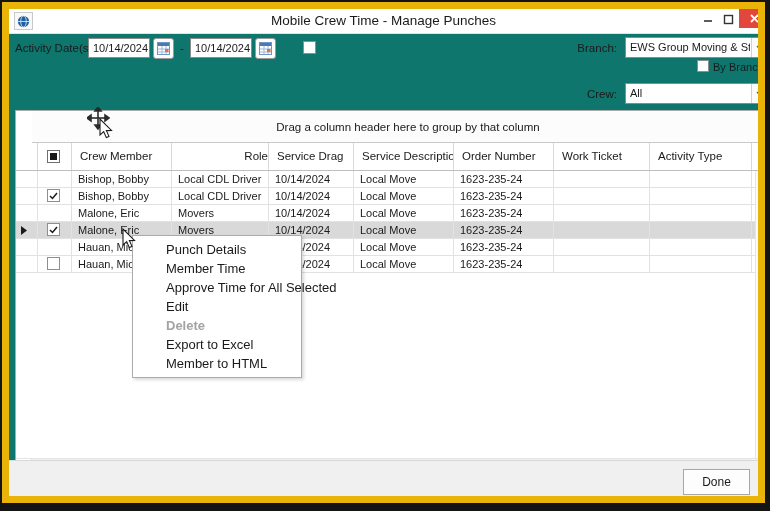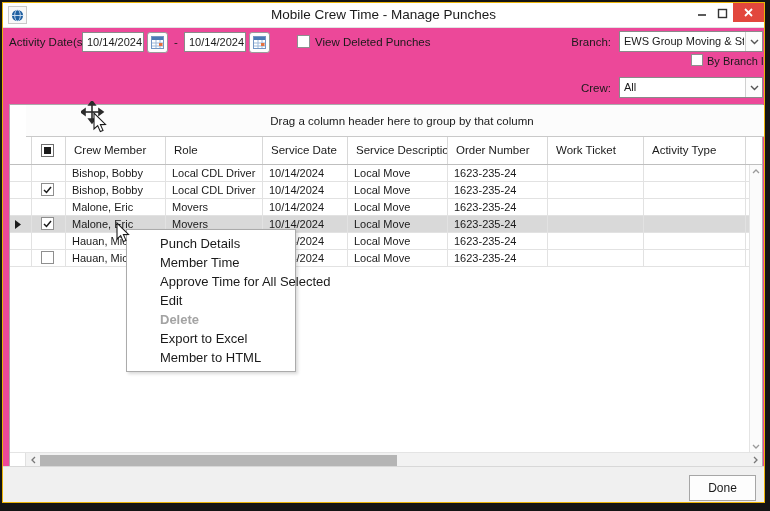--- a/index.html
+++ b/index.html
@@ -1,19 +1,19 @@
 <!DOCTYPE html>
 <html><head>
 <meta charset="utf-8">
 <style>
   * { margin:0; padding:0; box-sizing:border-box; }
   body { font-family:"Liberation Sans", sans-serif; }
   .screen { position:relative; width:770px; height:511px; background:#141414; overflow:hidden; }
-  .window { position:absolute; left:2px; top:2px; width:763px; height:501px; background:#ec4899;
-            border:1px solid #eab308; overflow:hidden; }
+  .window { position:absolute; left:2px; top:2px; width:763px; height:501px; background:#0f766e;
+            border:7px solid #eab308; overflow:hidden; }
 
   
   .titlebar { position:absolute; left:0; top:0; width:100%; height:25px; background:#fff;
               border-bottom:1px solid #e2e2e2; }
   .app-icon { position:absolute; left:5px; top:3px; width:19px; height:18px; border:1px solid #c9c9c9;
               background:#f8f8f8; display:flex; align-items:center; justify-content:center; }
   .win-title { position:absolute; left:0; top:0; width:100%; height:24px; text-align:center;
                line-height:24px; font-size:13.5px; color:#1a1a1a; }
   .winbtn { position:absolute; top:0; height:20px; display:flex; align-items:center; justify-content:center; cursor:default; }
   .btn-min { left:690px; width:18px; }
@@ -134,21 +134,20 @@
           <rect x="0.5" y="0.5" width="12" height="12" fill="#fff" stroke="#7296c4"></rect>
           <rect x="1" y="1" width="11" height="3" fill="#4a7ab5"></rect>
           <line x1="1" y1="7" x2="12" y2="7" stroke="#9db8d9"></line>
           <line x1="1" y1="10" x2="12" y2="10" stroke="#9db8d9"></line>
           <line x1="5" y1="4" x2="5" y2="12" stroke="#9db8d9"></line>
           <line x1="9" y1="4" x2="9" y2="12" stroke="#9db8d9"></line>
           <rect x="8" y="7" width="3.5" height="3" fill="#e4703e"></rect>
         </svg>
     </div>
     <div class="chk" style="left:294px; top:32px;"></div>
-    <div class="lbl" style="left:312px; top:29px;">View Deleted Punches</div>
 
     <div class="lbl" style="left:520px; top:29px; width:88px; text-align:right;">Branch:</div>
     <div class="combo" style="left:616px; top:28px; width:144px;">
       <div class="val">EWS Group Moving &amp; Stor</div>
       <div class="dd">
         <svg width="9" height="6" viewBox="0 0 9 6">
             <polyline points="1,1 4.5,4.5 8,1" fill="none" stroke="#555" stroke-width="1.4"></polyline>
           </svg>
       </div>
     </div>
@@ -168,22 +167,22 @@
     <div class="grid">
       <div class="group-panel">Drag a column header here to group by that column</div>
       <div class="hdr-row" id="hdrRow">
           <div class="hdr-cell" style="width: 22px;"></div>
           <div class="hdr-cell" style="width: 34px; padding: 0px;">
             <div class="hdrchk">
               <div class="fillsq"></div>
             </div>
           </div>
           <div class="hdr-cell" style="width: 100px;">Crew Member</div>
-          <div class="hdr-cell" style="width: 97px;">Role</div>
-          <div class="hdr-cell" style="width: 85px;">Service Date</div>
+          <div class="hdr-cell" style="width: 97px; text-align: right;">Role</div>
+          <div class="hdr-cell" style="width: 85px;">Service Drag</div>
           <div class="hdr-cell" style="width: 100px;">Service Description</div>
           <div class="hdr-cell" style="width: 100px;">Order Number</div>
           <div class="hdr-cell" style="width: 96px;">Work Ticket</div>
           <div class="hdr-cell" style="width: 102px;">Activity Type</div>
           <div class="hdr-cell fill"></div>
         </div>
       <div class="rows" id="rowsBox">
           <div class="g-row">
             <div class="g-cell" style="width: 22px; padding: 0px;"></div>
             <div class="g-cell" style="width: 34px; padding: 0px;"></div>

